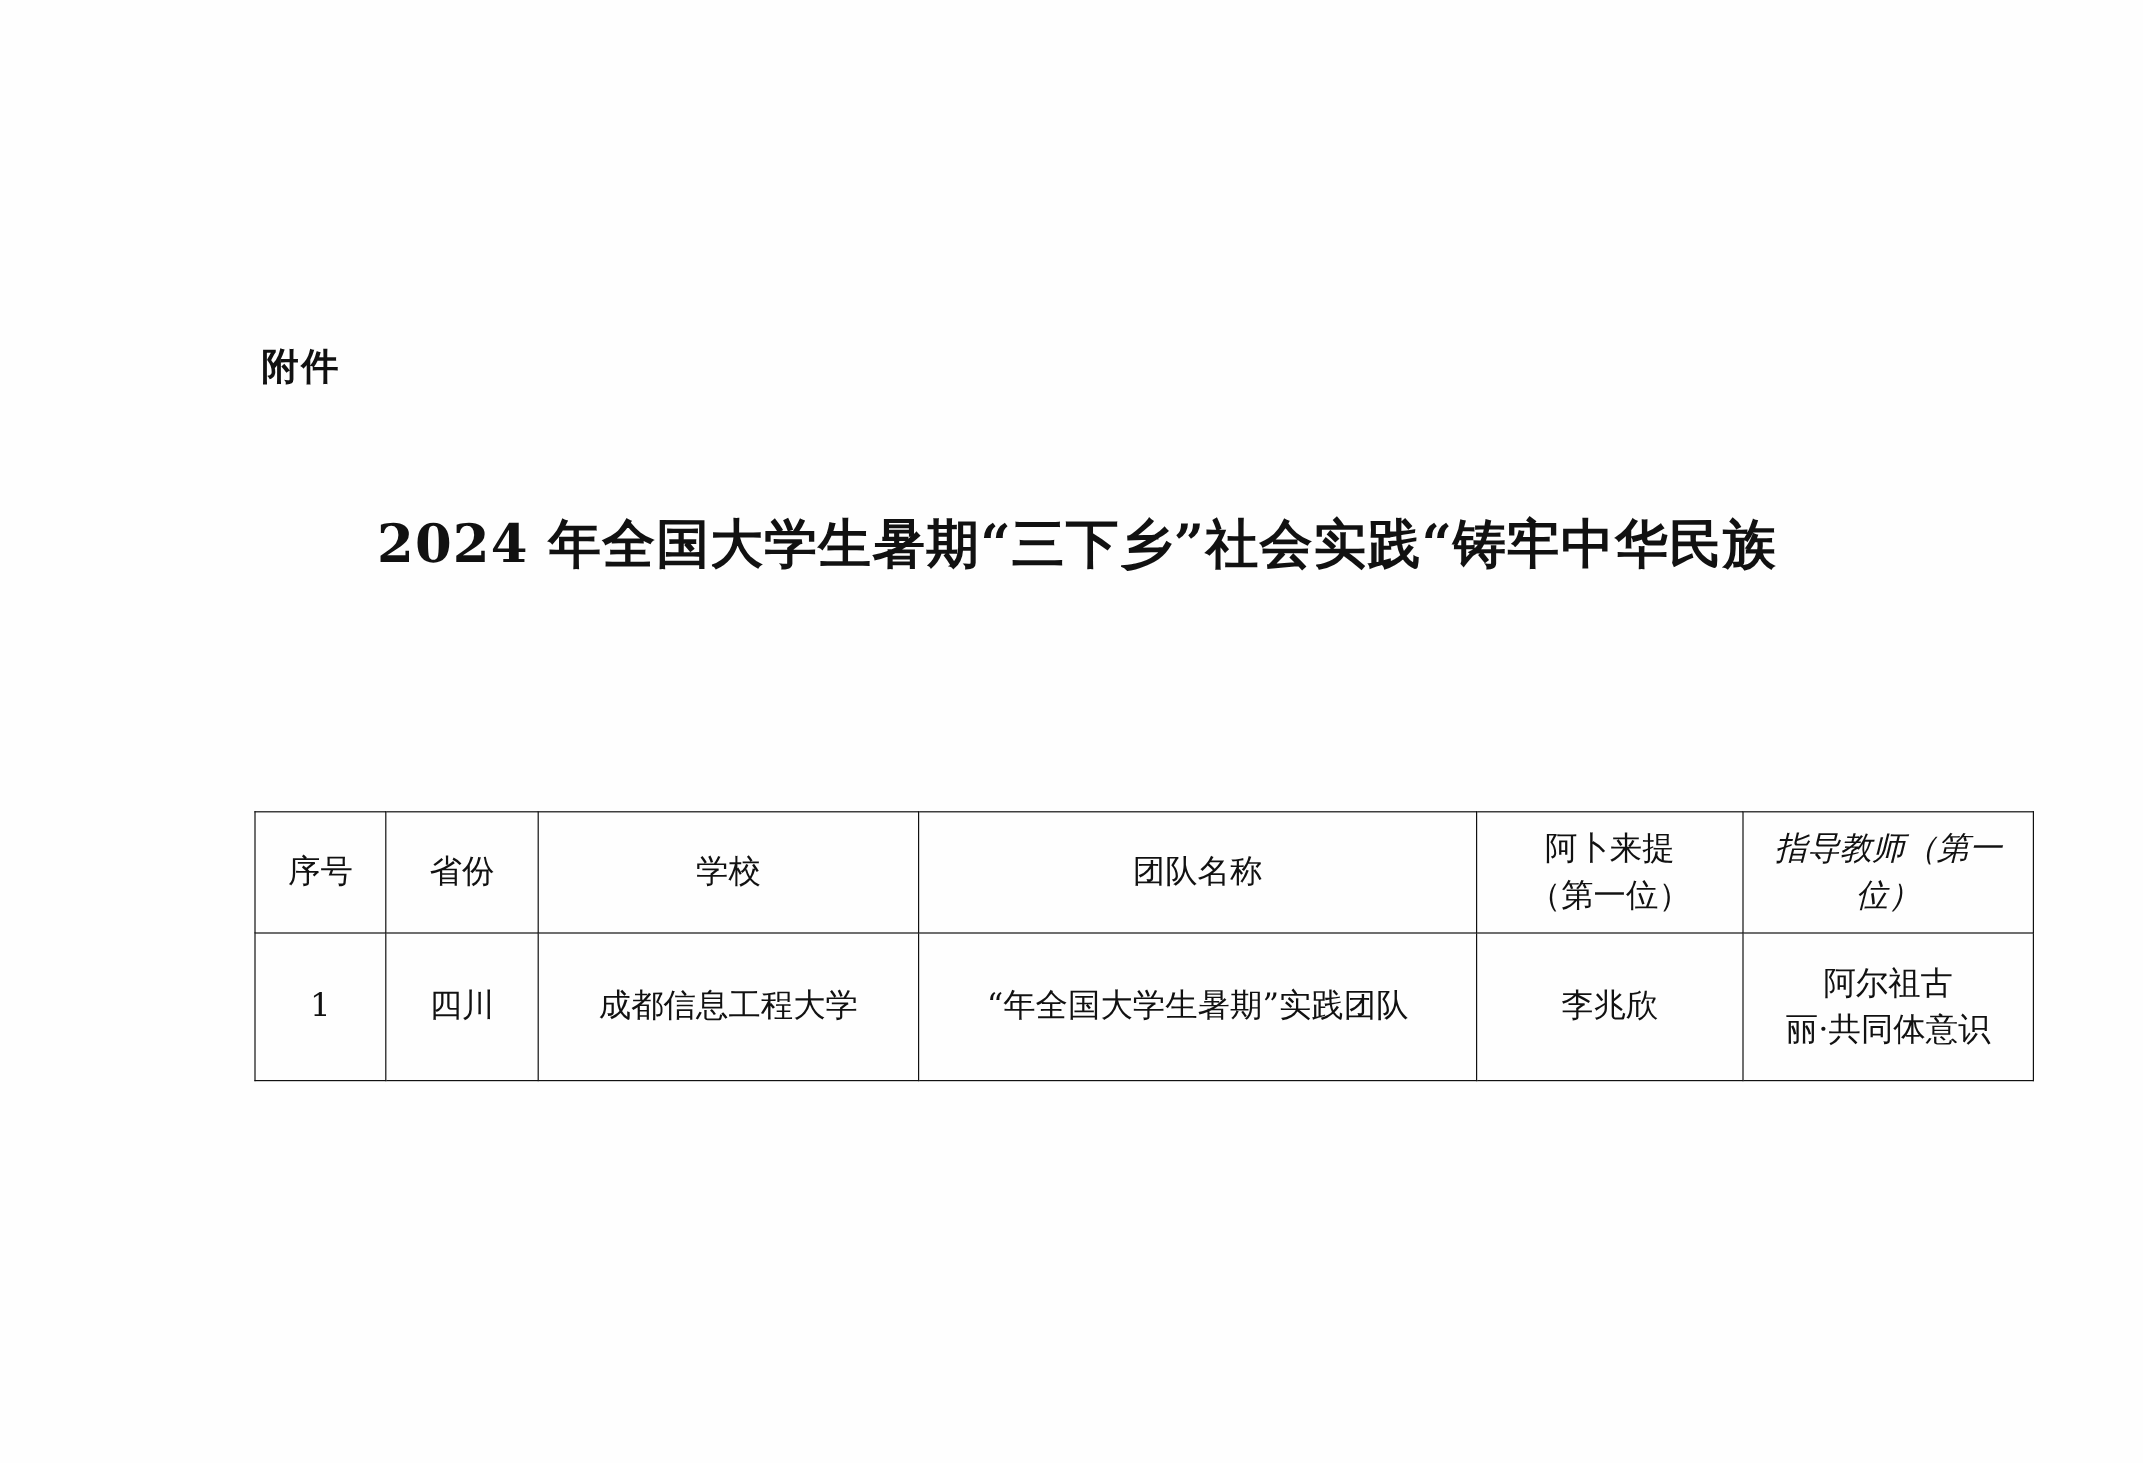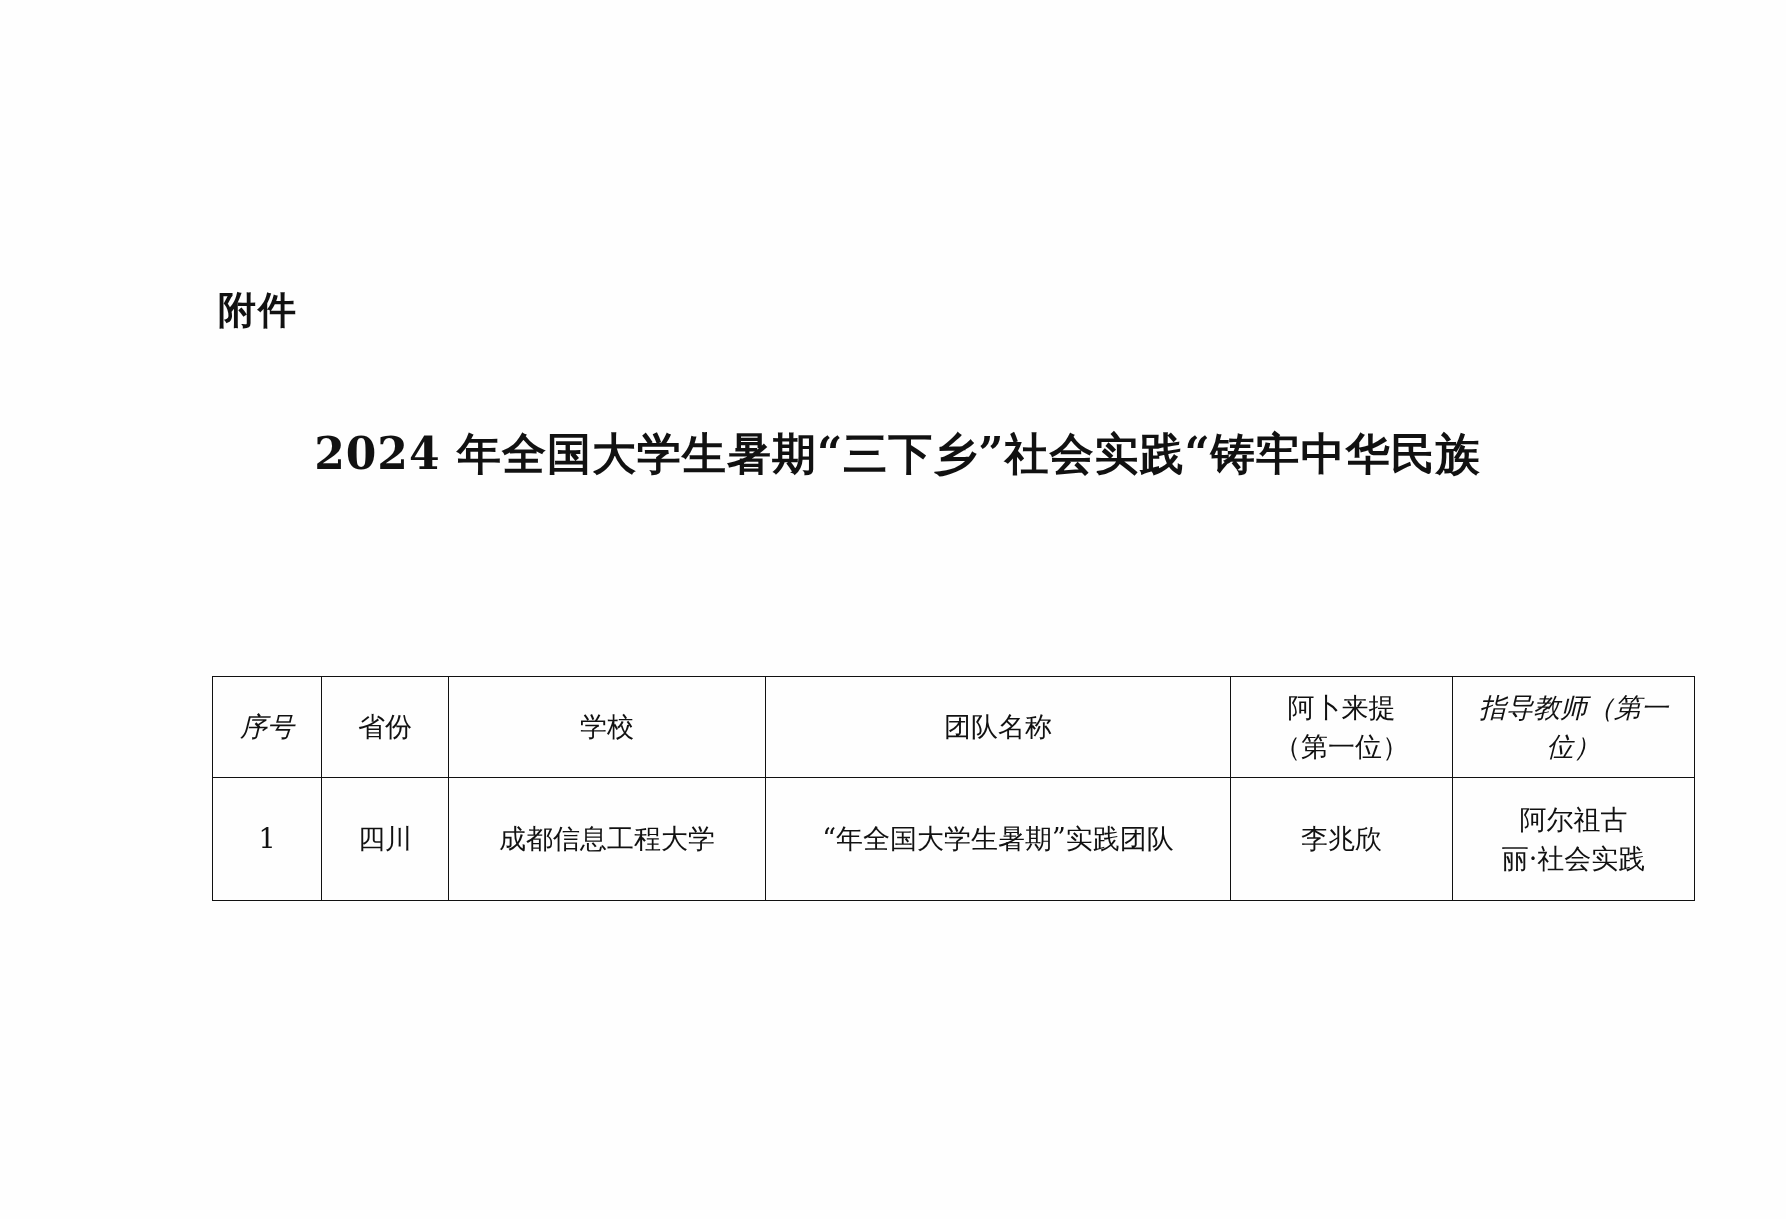--- a/index.html
+++ b/index.html
@@ -19,21 +19,21 @@
     position: absolute;
     top: 0; left: 0;
     width: 1786px;
     height: 1219px;
     background: #fefefe;
   }
   .attachment-label {
     position: absolute;
     left: 218px;
     top: 285px;
-    font-size: 38px;
+    font-size: 31px;
     font-weight: bold;
     letter-spacing: 2px;
     font-family: "DejaVu Serif", "Liberation Serif", serif;
   }
   .doc-title {
     position: absolute;
     left: 225px;
     top: 415px;
     width: 1345px;
     text-align: center;
@@ -66,21 +66,21 @@
     padding: 6px 8px;
     font-weight: normal;
     line-height: 1.45;
   }
   table.team-table thead th {
     height: 88px;
   }
   table.team-table tbody td {
     height: 110px;
   }
-  .col-no    { width: 92px; font-style: italic; }
+  .col-no    { width: 92px; }
   .col-prov  { width: 110px; }
   .col-school{ width: 300px; }
   .col-team  { width: 448px; }
   .col-leader{ width: 205px; }
   .col-teacher{ width: 225px; font-style: italic; }
   .cell-team-name {
     text-align: left;
     padding-left: 34px;
   }
   .two-line {
@@ -117,19 +117,19 @@
     </thead>
     <tbody>
       <tr>
         <td>1</td>
         <td>四川</td>
         <td>成都信息工程大学</td>
         <td class="cell-team-name">“年全国大学生暑期”实践团队</td>
         <td>李兆欣</td>
         <td>
           <span class="two-line">阿尔祖古</span>
-          <span class="two-line">丽·社会实践</span>
+          <span class="two-line">丽·共同体意识</span>
         </td>
       </tr>
     </tbody>
   </table>
 
 </div>
 
 </body></html>

